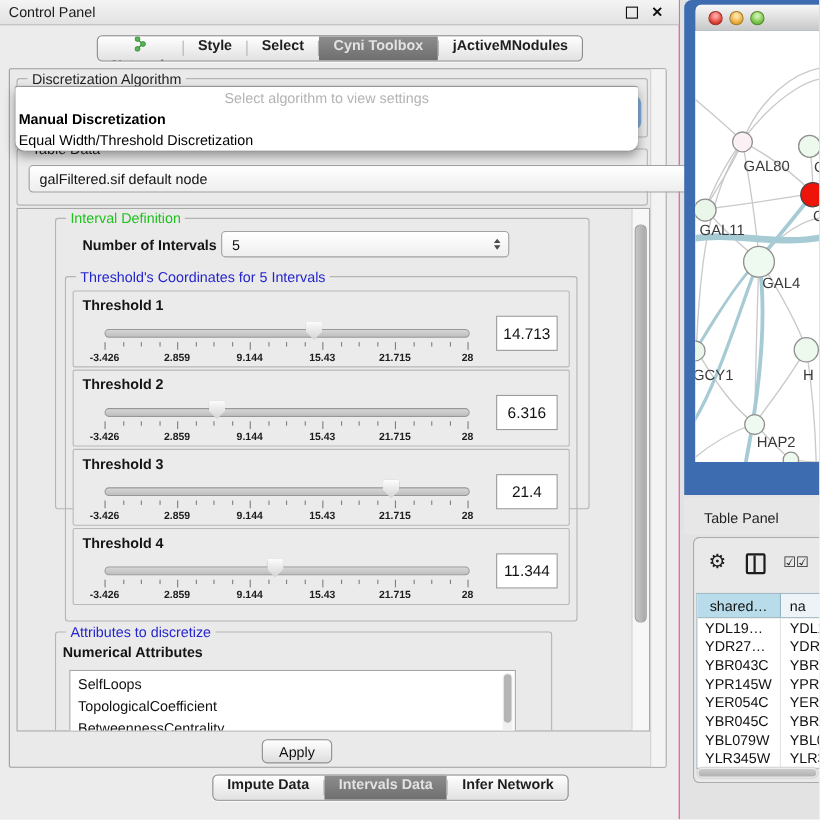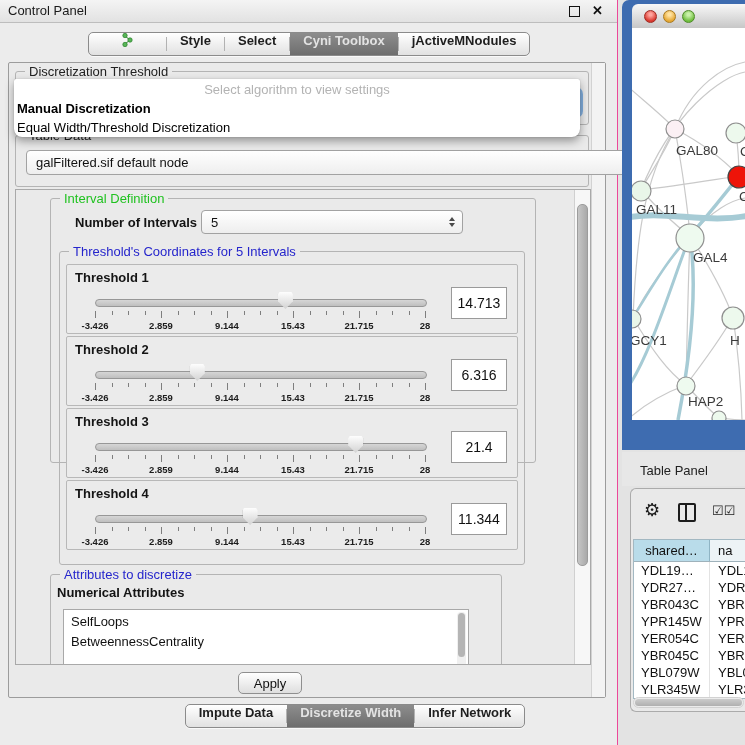--- a/index.html
+++ b/index.html
@@ -133,21 +133,21 @@
           <div class="seg">
             <span>jActiveMNodules</span>
           </div>
         </div>
     </div>
 
     <div class="outer-panel">
       <div class="op-scrolltrack"></div>
 
       <div class="groupbox" style="left:6px;top:8px;width:574px;height:54px;">
-        <span class="legend dark">Discretization Threshold</span>
+        <span class="legend dark">Discretization Algorithm</span>
         <div class="combo focused" style="left:10px;top:18px;width:554px;height:25px;">
           <span class="stepper">
               <span class="arr-up"></span>
               <span class="arr-dn"></span>
             </span>
         </div>
       </div>
 
       <div class="groupbox" style="left:6px;top:72px;width:574px;height:52px;">
         <span class="legend dark">Table Data</span>
@@ -322,40 +322,41 @@
         </div>
 
         <div class="groupbox" style="left:34px;top:384px;width:452px;height:110px;">
           <span class="legend blue">Attributes to discretize</span>
           <span class="attr-title">Numerical Attributes</span>
           <div class="attr-list" id="attr-list">
             <div class="attr-scroll">
                 <div class="attr-scroll-thumb"></div>
               </div>
           <div class="attr-item">SelfLoops</div>
+              <div class="attr-item">TopologicalCoefficient</div>
               <div class="attr-item">BetweennessCentrality</div>
             </div>
         </div>
 
         <div class="sp-vtrack">
           <div class="sp-vthumb"></div>
         </div>
       </div>
 
       <div class="apply-btn">Apply</div>
     </div>
 
     <div class="tab-strip bottom-strip">
       <div class="segmented">
           <div class="seg">
             <span>Impute Data</span>
           </div>
           <span class="seg-div"></span>
           <div class="seg sel">
-            <span>Discretize Width</span>
+            <span>Intervals Data</span>
           </div>
           <span class="seg-div"></span>
           <div class="seg">
             <span>Infer Network</span>
           </div>
         </div>
     </div>
   </div>
 
   <div class="net-window">

